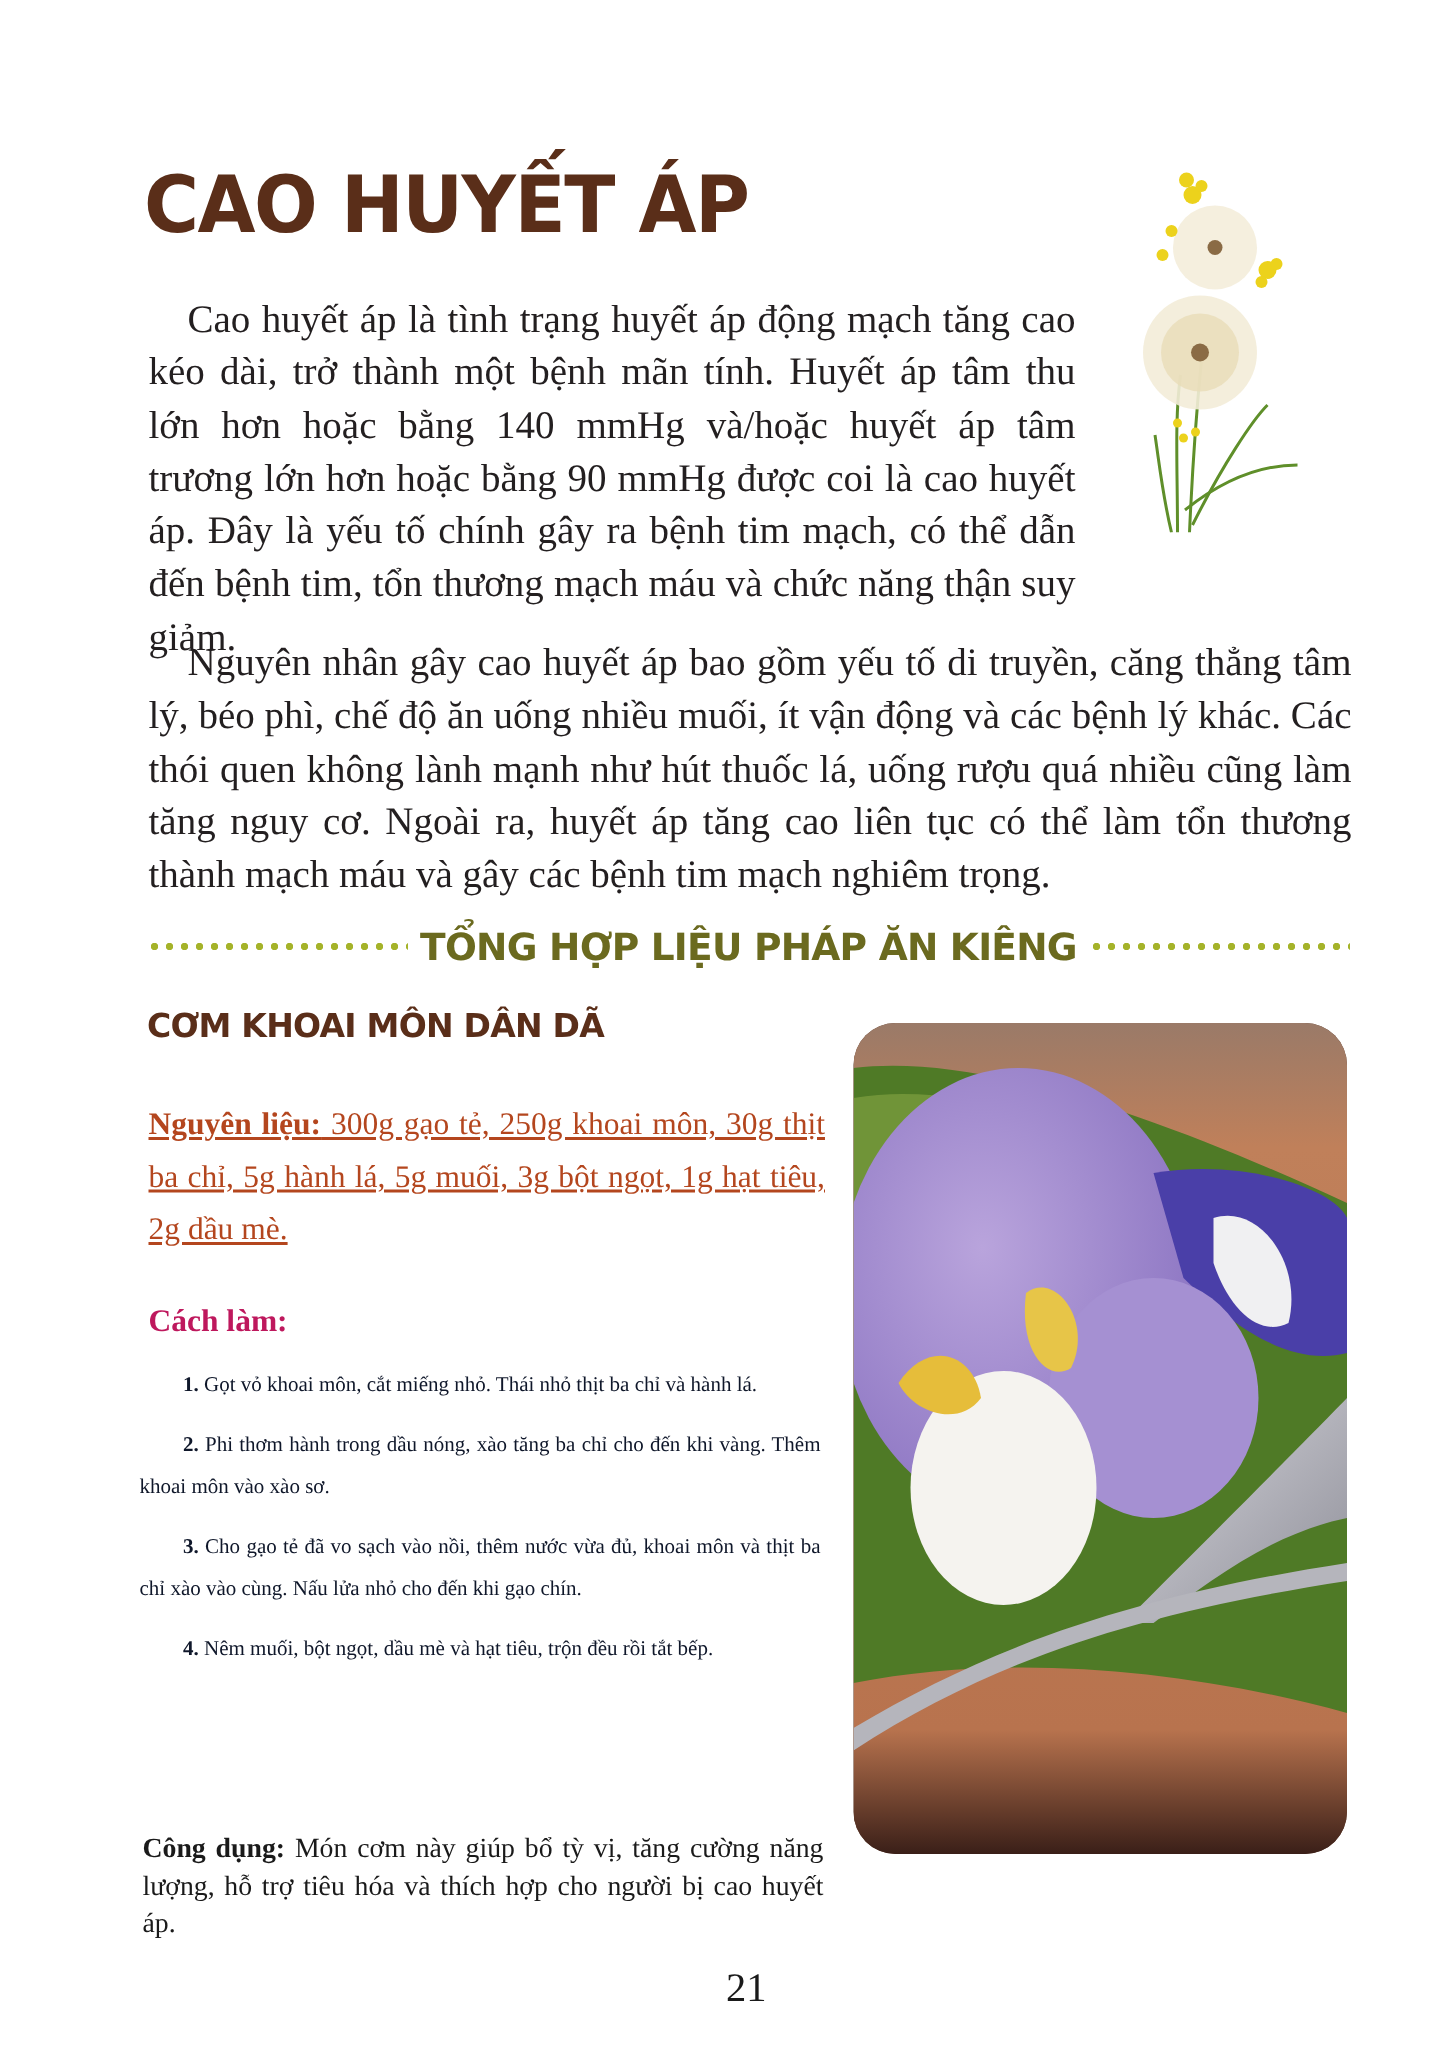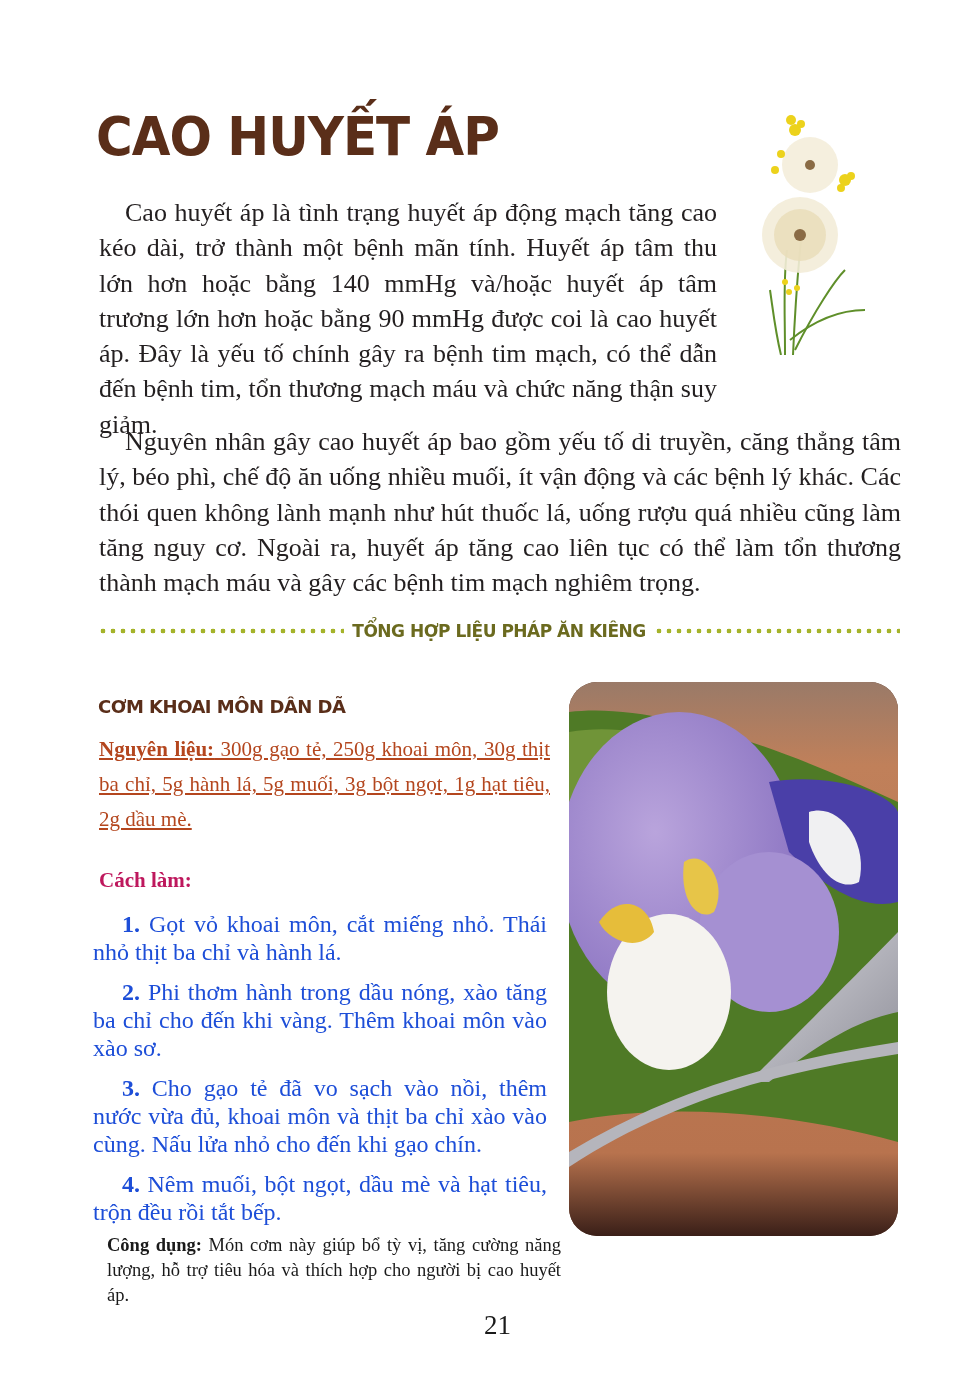--- a/index.html
+++ b/index.html
@@ -4,29 +4,29 @@
   <style>
     html, body { margin: 0; padding: 0; background: #ffffff; }
     body { width: 964px; height: 1377px; position: relative; overflow: hidden; font-family: "Liberation Serif", serif; color: #231f20; }
     .page-title { position: absolute; left: 96px; top: 108px; font-family: "DejaVu Sans", sans-serif; font-weight: bold; font-size: 50px; letter-spacing: -1px; color: #5a2e19; text-transform: uppercase; transform: scaleY(1.05); }
     .para { position: absolute; font-size: 26px; line-height: 35.3px; text-align: justify; text-indent: 26px; margin: 1px; }
     .p1 { left: 98px; top: 194px; width: 618px; }
     .p2 { left: 98px; top: 423px; width: 802px; }
     .flower { position: absolute; left: 745px; top: 110px; width: 130px; height: 245px; }
     .divider { position: absolute; left: 98px; top: 614px; width: 802px; height: 34px; display: flex; align-items: center; }
     .dots { flex: 1; height: 6px; background-image: radial-gradient(circle, #a5b32a 2.3px, transparent 2.6px); background-size: 10px 6px; background-repeat: repeat-x; }
-    .divider-label { font-family: "DejaVu Sans", sans-serif; font-weight: bold; font-size: 17px; color: #6b6a1f; text-transform: uppercase; padding: 0 8px; letter-spacing: -0.5px; white-space: nowrap; text-align: right; }
-    .recipe-title { position: absolute; left: 98px; top: 696px; font-family: "DejaVu Sans", sans-serif; font-weight: bold; font-size: 18px; color: #5a2e19; text-transform: uppercase; letter-spacing: -0.5px; }
+    .divider-label { font-family: "DejaVu Sans", sans-serif; font-weight: bold; font-size: 25px; color: #6b6a1f; text-transform: uppercase; padding: 0 8px; letter-spacing: -0.5px; white-space: nowrap; text-align: right; }
+    .recipe-title { position: absolute; left: 98px; top: 672px; font-family: "DejaVu Sans", sans-serif; font-weight: bold; font-size: 22px; color: #5a2e19; text-transform: uppercase; letter-spacing: -0.5px; }
     .ingredients { position: absolute; left: 99px; top: 732px; width: 451px; font-size: 21px; line-height: 35px; color: #b4461e; text-align: justify; margin: 0; text-decoration: underline; }
     .ingredients b { font-weight: bold; }
     .method-heading { position: absolute; left: 99px; top: 868px; font-size: 21px; font-weight: bold; color: #be185d; }
     .steps { position: absolute; left: 93px; top: 910px; width: 454px; }
-    .step { font-size: 24px; line-height: 28px; text-align: justify; text-indent: 29px; margin: 0 0 12px 0; color: #1d4ed8; }
+    .step { font-size: 14px; line-height: 28px; text-align: justify; text-indent: 29px; margin: 0 0 12px 0; color: #0f172a; }
     .step b { font-weight: bold; }
-    .usage { position: absolute; left: 95px; top: 1221px; width: 454px; font-size: 18.5px; line-height: 25px; text-align: justify; margin: 12px; color: #1a1a1a; }
+    .usage { position: absolute; left: 95px; top: 1221px; width: 454px; font-size: 18.5px; line-height: 25px; text-align: justify; margin: 0; color: #1a1a1a; }
     .page-number { position: absolute; left: 484px; top: 1310px; font-size: 27px; color: #1a1a1a; }
     .photo { position: absolute; left: 569px; top: 682px; width: 329px; height: 554px; border-radius: 28px; overflow: hidden; background: #5c3a2a; }
   </style>
 </head>
 <body>
 
 <div class="page-title">Cao huyết áp</div>
 
 <p class="para p1">Cao huyết áp là tình trạng huyết áp động mạch tăng cao kéo dài, trở thành một bệnh mãn tính. Huyết áp tâm thu lớn hơn hoặc bằng 140 mmHg và/hoặc huyết áp tâm trương lớn hơn hoặc bằng 90 mmHg được coi là cao huyết áp. Đây là yếu tố chính gây ra bệnh tim mạch, có thể dẫn đến bệnh tim, tổn thương mạch máu và chức năng thận suy giảm.</p>
 

